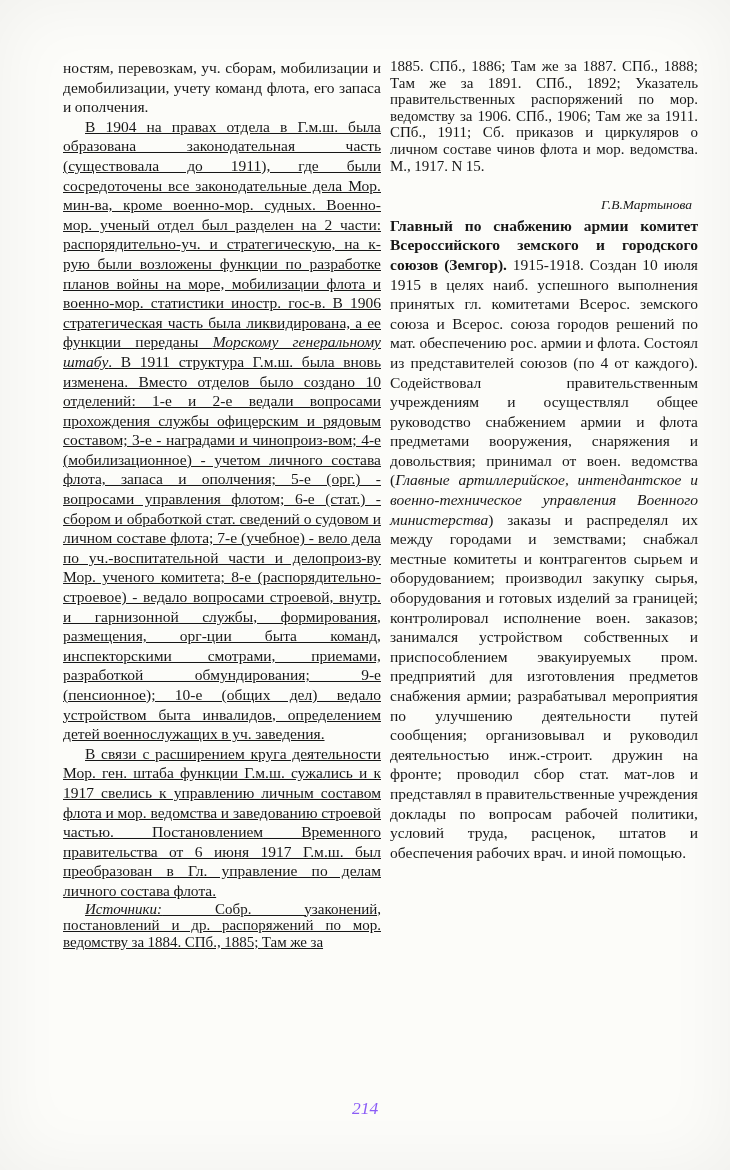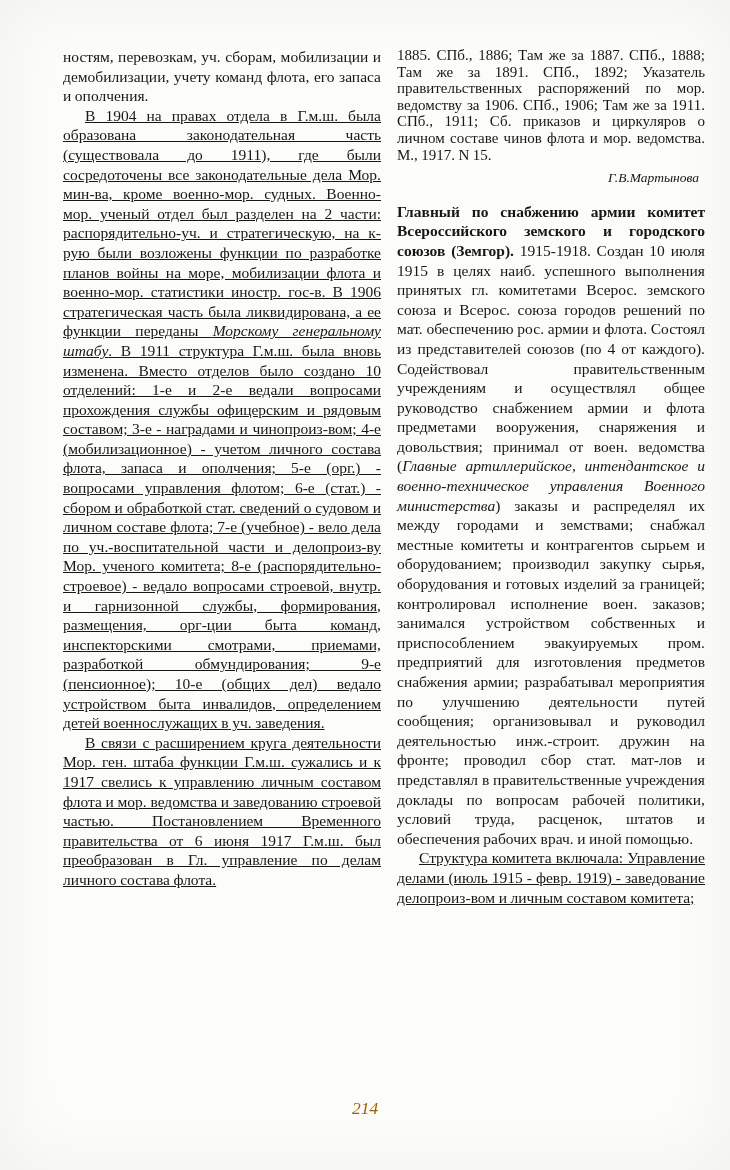--- a/index.html
+++ b/index.html
@@ -12,25 +12,25 @@
     width: 730px;
     height: 1170px;
     background: #fcfcf9;
     box-shadow: inset 0 0 70px rgba(0,0,0,0.05);
     overflow: hidden;
     font-family: "Liberation Serif", "DejaVu Serif", serif;
     color: #171717;
   }
   .content {
     position: absolute;
-    top: 47px;
+    top: 58px;
     left: 63px;
     width: 642px;
     display: flex;
-    gap: 16px;
+    gap: 9px;
   }
   .col {
     width: 318px;
   }
   .col.right {
     width: 308px;
   }
   .para {
     margin: 0;
     text-align: justify;
@@ -45,54 +45,54 @@
     text-decoration: underline;
   }
   .para.k-sources {
     font-size: 15px;
     line-height: 16.6px;
   }
   .para.k-signature {
     font-size: 13.5px;
     line-height: 16.6px;
     text-align: right;
-    margin-top: 7px;
+    margin-top: 23px;
     padding-right: 6px;
   }
   .para.k-entry {
-    margin-top: 15px;
+    margin-top: 2px;
   }
   .italic {
     font-style: italic;
   }
   .bold {
     font-weight: bold;
   }
   .page-number {
     position: absolute;
     left: 0;
     right: 0;
     top: 1098px;
     text-align: center;
     font-style: italic;
     font-size: 17.5px;
-    color: #a16207;
+    color: #8b5cf6;
   }
 </style>
 </head>
 <body>
 
 <div class="page">
   <div class="content">
     <div class="col left">
         <p class="para"><span>ностям, перевозкам, уч. сборам, мобилизации и демобилизации, учету команд флота, его запаса и ополчения.</span></p>
         <p class="para indent"><span>В 1904 на правах отдела в Г.м.ш. была образована законодательная часть (существовала до 1911), где были сосредоточены все законодательные дела Мор. мин-ва, кроме военно-мор. судных. Военно-мор. ученый отдел был разделен на 2 части: распорядительно-уч. и стратегическую, на к-рую были возложены функции по разработке планов войны на море, мобилизации флота и военно-мор. статистики иностр. гос-в. В 1906 стратегическая часть была ликвидирована, а ее функции переданы </span><span class="italic">Морскому генеральному штабу</span><span>. В 1911 структура Г.м.ш. была вновь изменена. Вместо отделов было создано 10 отделений: 1-е и 2-е ведали вопросами прохождения службы офицерским и рядовым составом; 3-е - наградами и чинопроиз-вом; 4-е (мобилизационное) - учетом личного состава флота, запаса и ополчения; 5-е (орг.) - вопросами управления флотом; 6-е (стат.) - сбором и обработкой стат. сведений о судовом и личном составе флота; 7-е (учебное) - вело дела по уч.-воспитательной части и делопроиз-ву Мор. ученого комитета; 8-е (распорядительно-строевое) - ведало вопросами строевой, внутр. и гарнизонной службы, формирования, размещения, орг-ции быта команд, инспекторскими смотрами, приемами, разработкой обмундирования; 9-е (пенсионное); 10-е (общих дел) ведало устройством быта инвалидов, определением детей военнослужащих в уч. заведения.</span></p>
         <p class="para indent"><span>В связи с расширением круга деятельности Мор. ген. штаба функции Г.м.ш. сужались и к 1917 свелись к управлению личным составом флота и мор. ведомства и заведованию строевой частью. Постановлением Временного правительства от 6 июня 1917 Г.м.ш. был преобразован в Гл. управление по делам личного состава флота.</span></p>
+        <p class="para indent k-sources"><span class="italic">Источники:</span><span> Собр. узаконений, постановлений и др. распоряжений по мор. ведомству за 1884. СПб., 1885; Там же за</span></p>
       </div>
     <div class="col right">
         <p class="para k-sources"><span>1885. СПб., 1886; Там же за 1887. СПб., 1888; Там же за 1891. СПб., 1892; Указатель правительственных распоряжений по мор. ведомству за 1906. СПб., 1906; Там же за 1911. СПб., 1911; Сб. приказов и циркуляров о личном составе чинов флота и мор. ведомства. М., 1917. N 15.</span></p>
         <p class="para k-signature"><span class="italic">Г.В.Мартынова</span></p>
         <p class="para k-entry"><span class="bold">Главный по снабжению армии комитет Всероссийского земского и городского союзов (Земгор).</span><span> 1915-1918. Создан 10 июля 1915 в целях наиб. успешного выполнения принятых гл. комитетами Всерос. земского союза и Всерос. союза городов решений по мат. обеспечению рос. армии и флота. Состоял из представителей союзов (по 4 от каждого). Содействовал правительственным учреждениям и осуществлял общее руководство снабжением армии и флота предметами вооружения, снаряжения и довольствия; принимал от воен. ведомства (</span><span class="italic">Главные артиллерийское, интендантское и военно-техническое управления Военного министерства</span><span>) заказы и распределял их между городами и земствами; снабжал местные комитеты и контрагентов сырьем и оборудованием; производил закупку сырья, оборудования и готовых изделий за границей; контролировал исполнение воен. заказов; занимался устройством собственных и приспособлением эвакуируемых пром. предприятий для изготовления предметов снабжения армии; разрабатывал мероприятия по улучшению деятельности путей сообщения; организовывал и руководил деятельностью инж.-строит. дружин на фронте; проводил сбор стат. мат-лов и представлял в правительственные учреждения доклады по вопросам рабочей политики, условий труда, расценок, штатов и обеспечения рабочих врач. и иной помощью.</span></p>
-        <p class="para indent"><span>Структура комитета включала: Управление делами (июль 1915 - февр. 1919) - заведование делопроиз-вом и личным составом комитета;</span></p>
       </div>
   </div>
   <div class="page-number">214</div>
 </div>
 
 </body></html>

